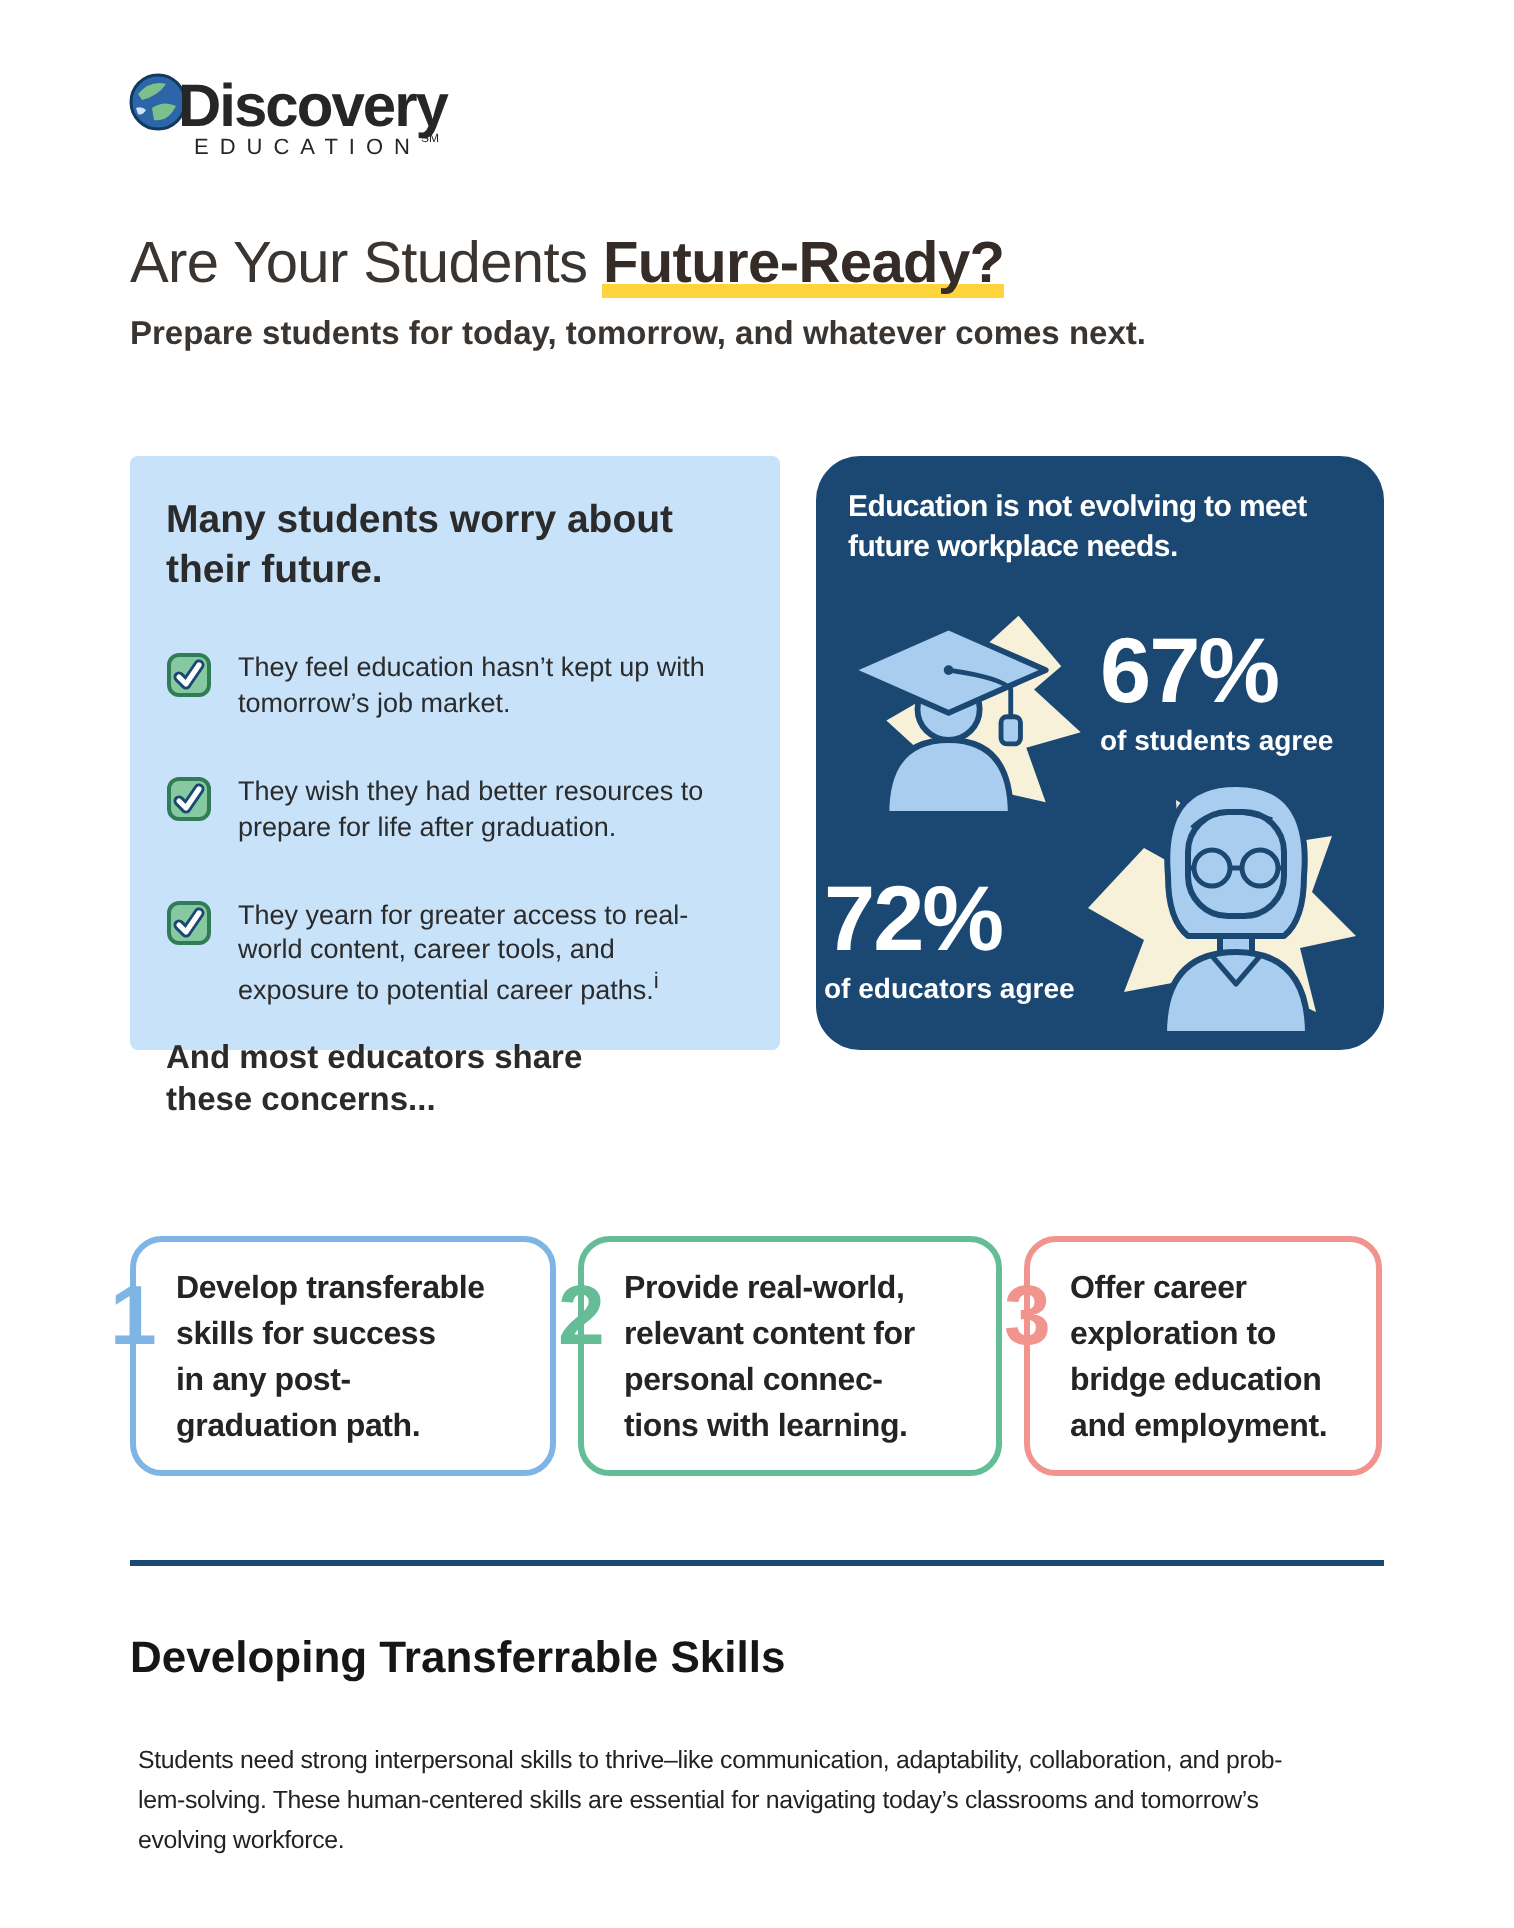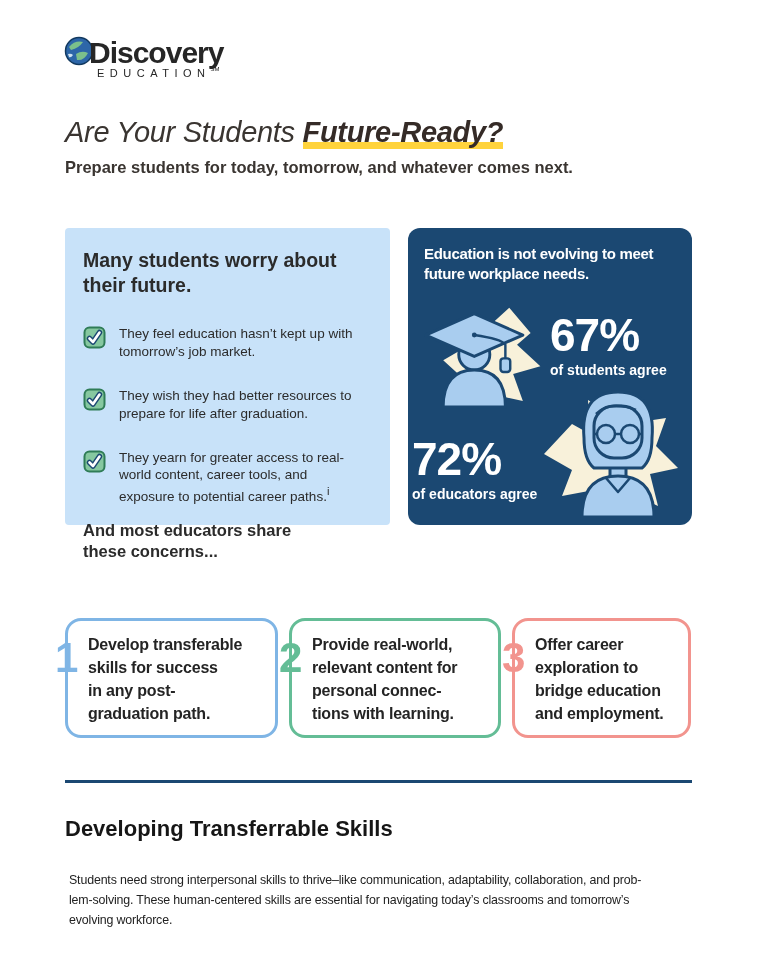--- a/index.html
+++ b/index.html
@@ -9,39 +9,39 @@
 
   
   .logo{position:absolute;left:64px;top:36px;}
   .logo-row{display:flex;align-items:center;}
   .logo-brand{font-size:30px;font-weight:700;color:#262626;letter-spacing:-1px;margin-left:-5px;}
   .logo-sub{font-size:11px;font-weight:500;letter-spacing:5.5px;color:#262626;margin:-4px 0 0 33px;}
   .logo-mark{font-size:6px;vertical-align:6px;letter-spacing:0;}
 
   
   .title{position:absolute;left:65px;top:114px;margin:0;font-size:29px;line-height:1.25;
-         font-weight:500;color:#3a3531;letter-spacing:-0.3px;font-style:italic;}
+         font-weight:500;color:#3a3531;letter-spacing:-0.3px;}
   .hl{font-weight:800;color:#352b27;
       background:linear-gradient(#FFD33C,#FFD33C) no-repeat left bottom/100% 7px;
       padding-bottom:1px;}
   .subtitle{position:absolute;left:65px;top:158px;margin:0;font-size:16.5px;font-weight:600;color:#3a3531;}
 
   
   .cards{position:absolute;left:65px;top:228px;display:flex;gap:18px;}
   .worry-card{box-sizing:border-box;width:325px;height:297px;background:#C8E2F9;border-radius:4px;
               padding:20px 14px 0 18px;}
   .worry-heading{margin:0;font-size:19.5px;font-weight:800;line-height:1.3;color:#2b2b2b;}
   .check-list{margin-top:14px;}
   .check-item{display:flex;gap:13px;margin-bottom:11px;align-items:flex-start;margin-top:26px;}
   .check-item svg{flex:0 0 auto;margin-top:1px;}
   .check-text{font-size:13.5px;font-weight:500;line-height:1.33;color:#2b2b2b;}
   .worry-footer{margin:14px 0 0 0;font-size:16.5px;font-weight:800;line-height:1.3;color:#2b2b2b;}
 
   .stats-card{box-sizing:border-box;position:relative;width:284px;height:297px;background:#1B4872;
-              border-radius:12px;padding:16px;color:#ffffff;}
+              border-radius:22px;padding:16px;color:#ffffff;}
   .stats-heading{margin:0;font-size:15px;font-weight:700;line-height:1.35;letter-spacing:-0.3px;}
   .illo-grad{position:absolute;left:8px;top:68px;}
   .illo-edu{position:absolute;right:2px;top:152px;}
   .stat{position:absolute;}
   .stat-students{left:142px;top:84px;}
   .stat-educators{left:4px;top:208px;}
   .pct{font-size:46px;font-weight:800;line-height:1;letter-spacing:-1px;}
   .pct-label{font-size:14px;font-weight:700;margin-top:4px;}
 
   

